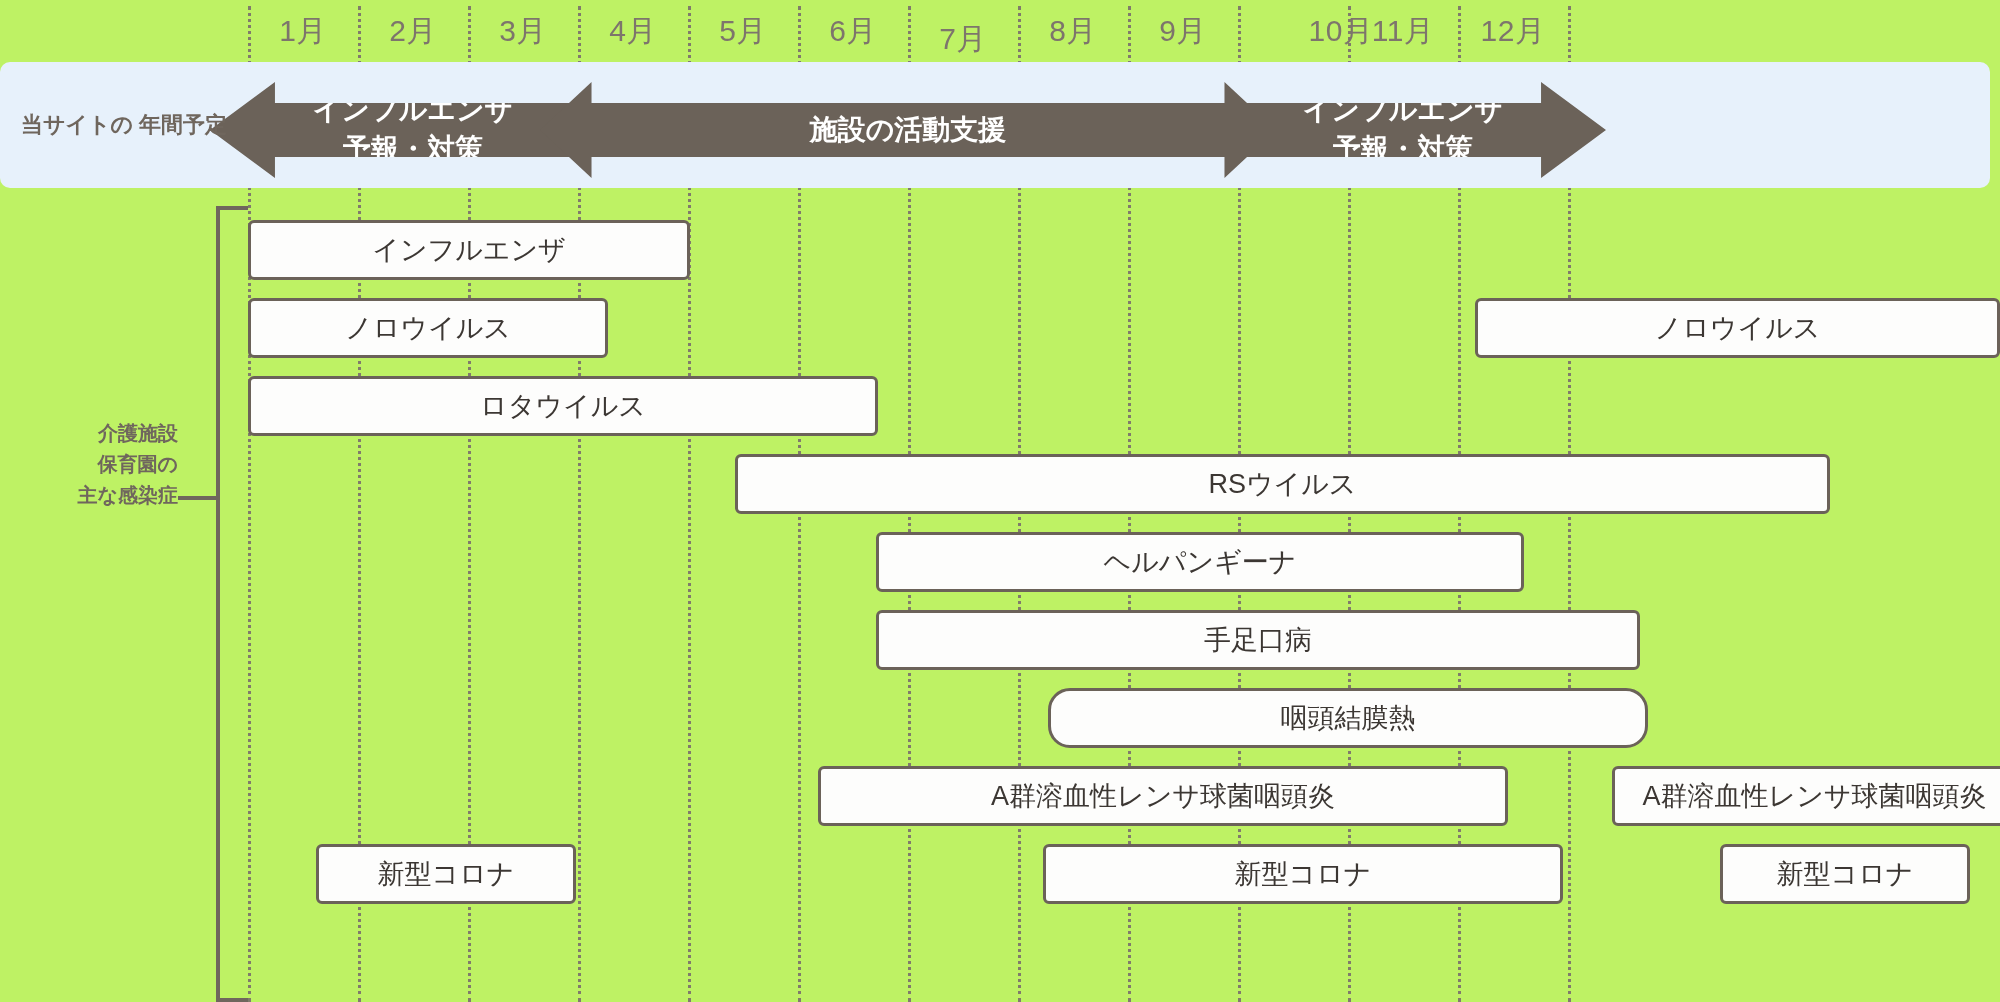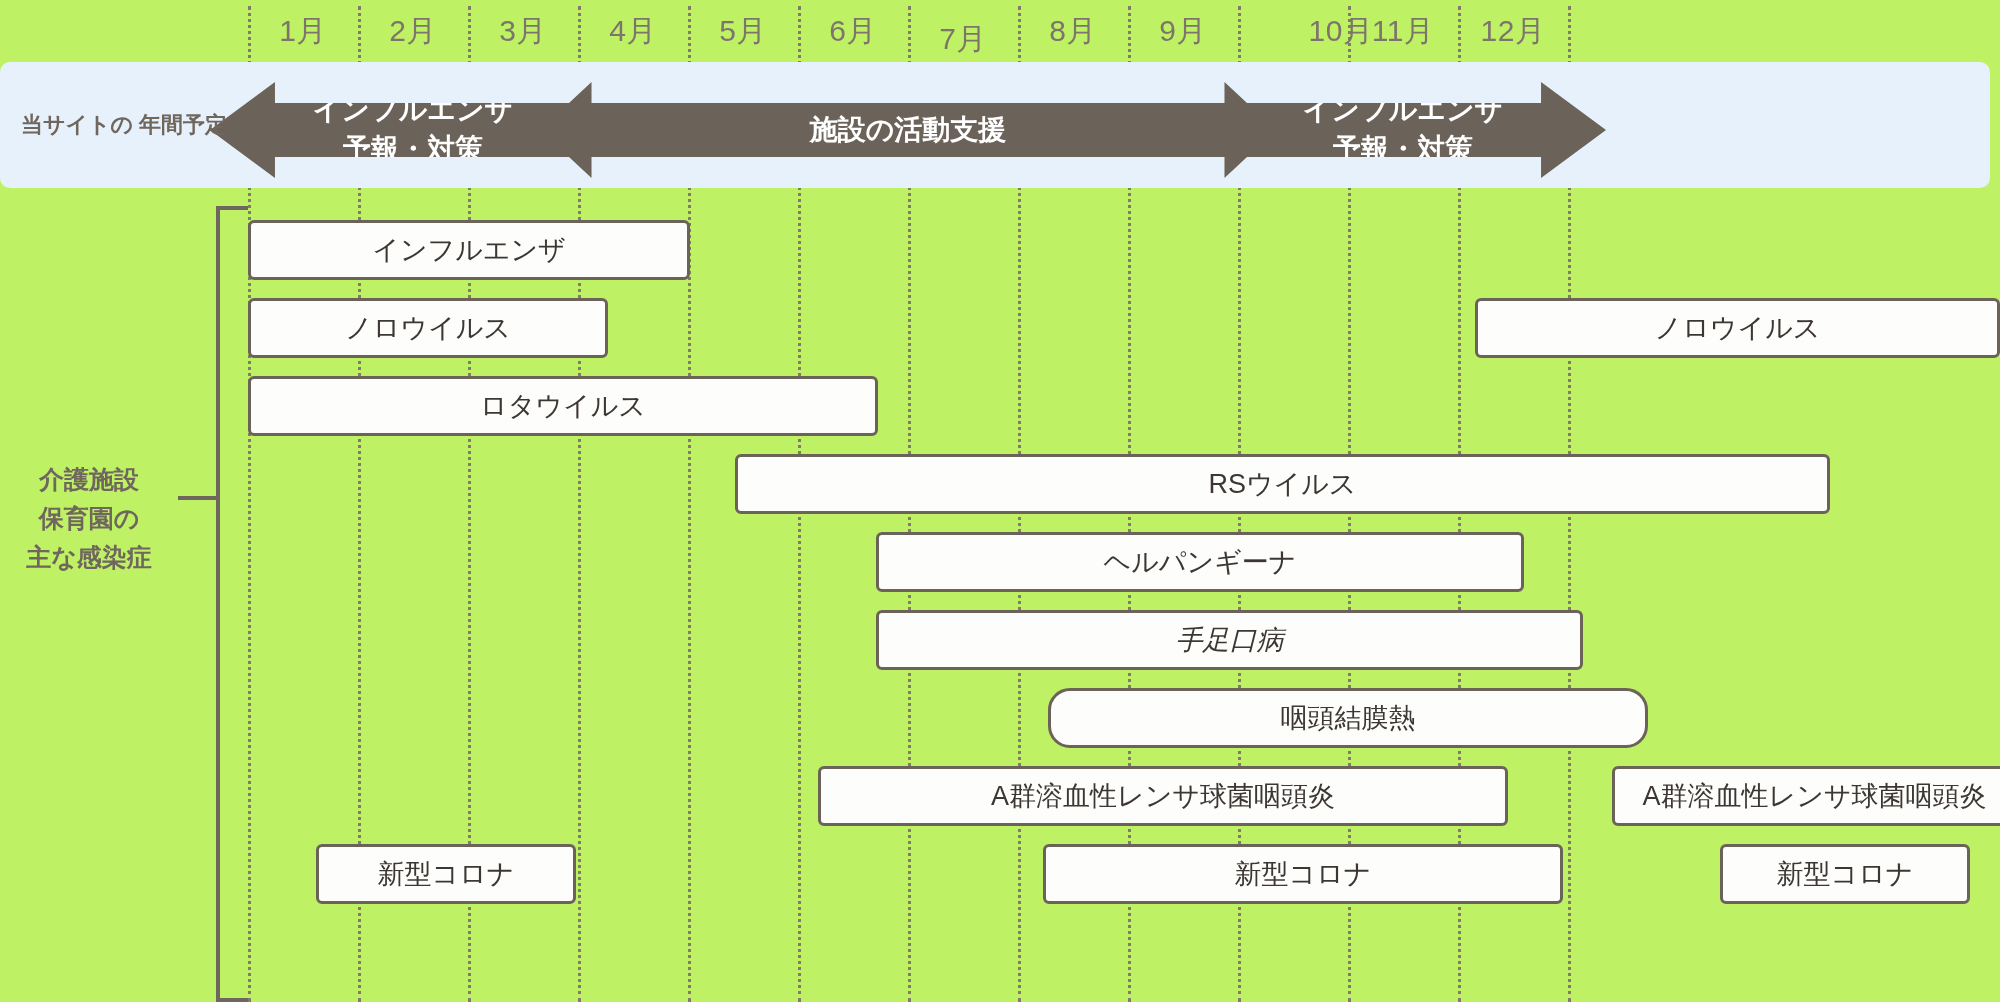--- a/index.html
+++ b/index.html
@@ -132,27 +132,26 @@
     top: 496px;
     width: 40px;
     height: 4px;
     background: #6f665d;
   }
   .bracket-label {
     position: absolute;
     left: 0;
     top: 418px;
     width: 178px;
-    text-align: center;
+    text-align: right;
     color: #6f665d;
-    font-size: 25px;
+    font-size: 20px;
     font-weight: 700;
     line-height: 1.55;
     white-space: pre-line;
-    margin-top: 42px;
   }
 
   
   .bars-layer {
     position: absolute;
     left: 0; top: 0;
     width: 2000px;
     height: 1002px;
     z-index: 3;
   }
@@ -235,21 +234,21 @@
 保育園の
 主な感染症</div>
 
   <div class="bars-layer" id="bars-layer">
       <div class="bar" style="left: 248px; top: 220px; width: 442px; height: 60px;">インフルエンザ</div>
       <div class="bar" style="left: 248px; top: 298px; width: 360px; height: 60px;">ノロウイルス</div>
       <div class="bar" style="left: 1475px; top: 298px; width: 525px; height: 60px;">ノロウイルス</div>
       <div class="bar" style="left: 248px; top: 376px; width: 630px; height: 60px;">ロタウイルス</div>
       <div class="bar" style="left: 735px; top: 454px; width: 1095px; height: 60px;">RSウイルス</div>
       <div class="bar" style="left: 876px; top: 532px; width: 648px; height: 60px;">ヘルパンギーナ</div>
-      <div class="bar" style="left: 876px; top: 610px; width: 707px; height: 60px; font-style: italic;">手足口病</div>
+      <div class="bar" style="left: 876px; top: 610px; width: 764px; height: 60px;">手足口病</div>
       <div class="bar" style="left: 1048px; top: 688px; width: 600px; height: 60px; border-radius: 22px;">咽頭結膜熱</div>
       <div class="bar" style="left: 818px; top: 766px; width: 690px; height: 60px;">A群溶血性レンサ球菌咽頭炎</div>
       <div class="bar" style="left: 1612px; top: 766px; width: 405px; height: 60px;">A群溶血性レンサ球菌咽頭炎</div>
       <div class="bar" style="left: 316px; top: 844px; width: 260px; height: 60px;">新型コロナ</div>
       <div class="bar" style="left: 1043px; top: 844px; width: 520px; height: 60px;">新型コロナ</div>
       <div class="bar" style="left: 1720px; top: 844px; width: 250px; height: 60px;">新型コロナ</div>
     </div>
 
 </div>
 

